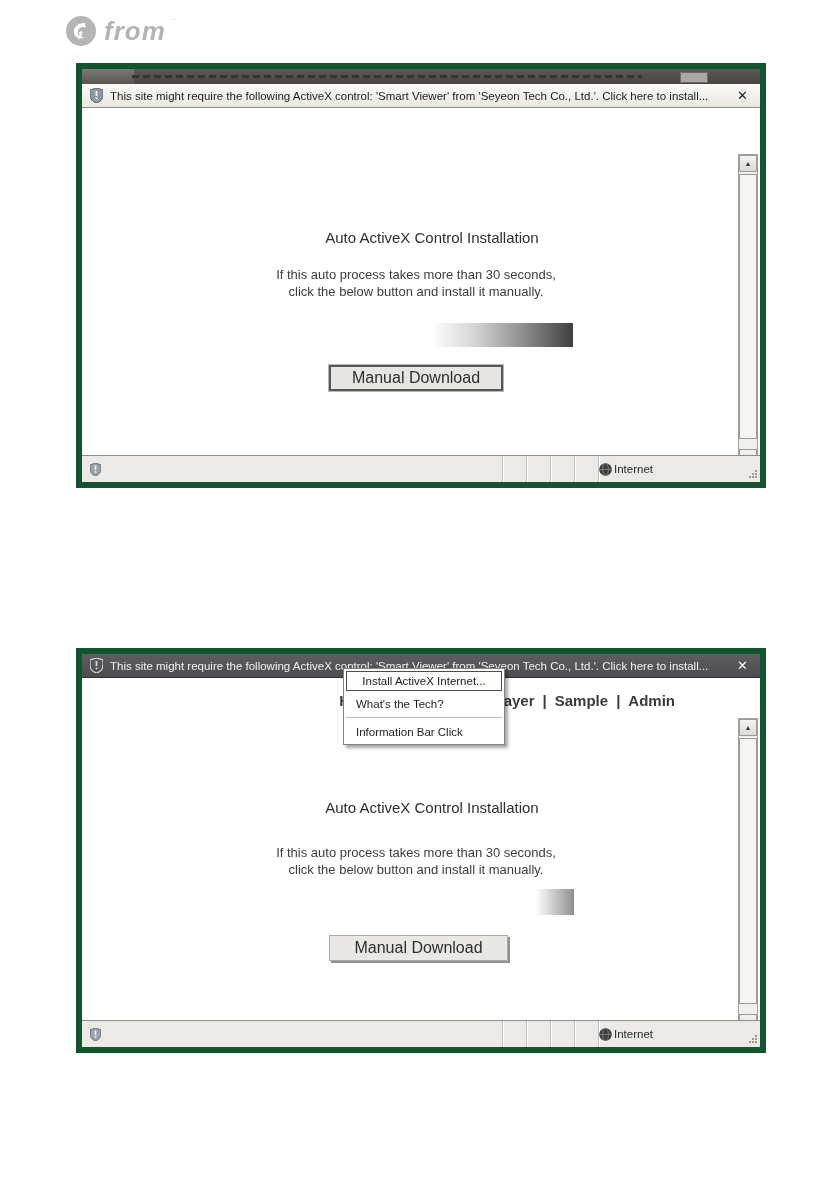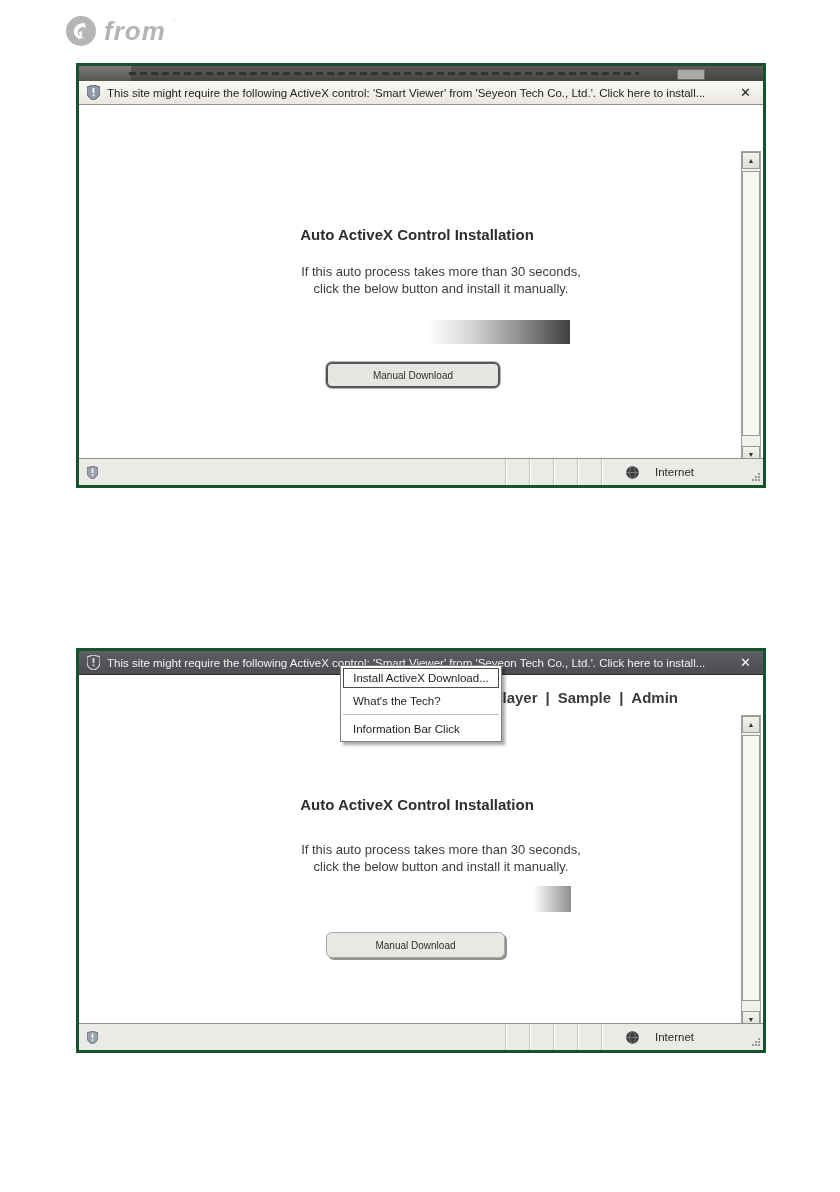--- a/index.html
+++ b/index.html
@@ -7,21 +7,21 @@
     width:840px;height:1192px;position:relative;background:#ffffff;
     font-family:"Liberation Sans","DejaVu Sans",sans-serif;
     overflow:hidden;
   }
   
   .logo{position:absolute;left:64px;top:14px;display:flex;align-items:center;gap:6px;}
   .logo-text{font-size:26px;font-style:italic;font-weight:bold;color:#b4b4b4;letter-spacing:1px;}
   .logo-tm{font-size:11px;color:#b4b4b4;vertical-align:top;position:relative;top:-8px;left:1px;}
 
   
-  .window{position:absolute;left:76px;width:690px;background:#ffffff;border:3px solid #14532d;box-sizing:border-box;}
+  .window{position:absolute;left:76px;width:690px;background:#ffffff;border:6px solid #14532d;box-sizing:border-box;}
   .win1{top:63px;height:425px;}
   .win2{top:648px;height:405px;}
 
   
   .addr-strip{position:absolute;left:0;top:0;width:100%;height:15px;
     background:linear-gradient(to bottom,#5b5a56,#454440);overflow:hidden;}
   .addr-strip .dash-line{position:absolute;left:50px;top:6px;width:510px;height:3px;
     background:repeating-linear-gradient(to right,#34332f 0 7px,transparent 7px 11px);}
   .addr-strip .left-seg{position:absolute;left:0;top:0;width:52px;height:100%;
     background:linear-gradient(to bottom,#7b7a76,#56554f);}
@@ -39,35 +39,35 @@
   .infobar-light .infobar-close{color:#1d1d1d;}
   .infobar-dark .infobar-close{color:#ffffff;}
 
   
   .nav{position:absolute;right:85px;font-size:15px;font-weight:bold;color:#3a3a3a;white-space:nowrap;}
   .win1 .nav{top:52px;}
   .win2 .nav{top:38px;}
   .nav .sep{margin:0 8px;color:#3a3a3a;}
 
   
-  .heading{position:absolute;left:4px;width:668px;text-align:center;font-size:15px;font-weight:bold;color:#2e2e2e;}
+  .heading{position:absolute;left:16px;width:668px;text-align:center;font-size:15px;font-weight:normal;color:#2e2e2e;}
   .win1 .heading{top:160px;}
   .win2 .heading{top:145px;}
-  .bodytext{position:absolute;left:0;width:668px;text-align:center;font-size:13px;color:#3c3c3c;line-height:17px;padding-left:28px;}
+  .bodytext{position:absolute;left:0;width:668px;text-align:center;font-size:13px;color:#3c3c3c;line-height:17px;}
   .win1 .bodytext{top:197px;}
   .win2 .bodytext{top:190px;}
 
   .progress{position:absolute;height:24px;}
   .win1 .progress{left:349px;top:254px;width:142px;
     background:linear-gradient(to right,#ffffff 0%,#d6d6d6 30%,#8e8e8e 65%,#3f3f3f 100%);}
   .win2 .progress{left:454px;top:235px;width:38px;height:26px;
     background:linear-gradient(to right,#ffffff 0%,#8f8f8f 100%);}
 
-  .dl-button{position:absolute;font-size:10px;color:#2e2e2e;text-align:center;box-sizing:border-box;
-    display:flex;align-items:center;justify-content:center;cursor:pointer;border-radius:6px;}
+  .dl-button{position:absolute;font-size:16px;color:#2e2e2e;text-align:center;box-sizing:border-box;
+    display:flex;align-items:center;justify-content:center;cursor:pointer;}
   .win1 .dl-button{left:247px;top:296px;width:174px;height:26px;background:#e6e5e1;
     border:2px solid #56565a;box-shadow:0 0 0 1px #b9b8b4;}
   .win2 .dl-button{left:247px;top:281px;width:179px;height:26px;background:#e9e8e4;
     border:1px solid #aaa9a5;box-shadow:2px 2px 0 rgba(88,88,88,0.65);}
 
   
   .scrollbar{position:absolute;right:2px;width:20px;background:#f1f0ec;border:1px solid #a2a19b;box-sizing:border-box;}
   .win1 .scrollbar{top:85px;height:313px;}
   .win2 .scrollbar{top:64px;height:314px;}
   .sb-btn{position:absolute;left:0;width:100%;height:17px;background:linear-gradient(to bottom,#f4f3ef,#dddcd6);
@@ -78,21 +78,21 @@
   .sb-thumb{position:absolute;left:0;top:19px;bottom:27px;width:100%;background:#f7f6f2;
     border:1px solid #9b9a94;box-sizing:border-box;cursor:grab;}
 
   
   .statusbar{position:absolute;left:0;bottom:0;width:100%;height:27px;background:#ebeae6;
     border-top:1px solid #8f8e8a;box-sizing:border-box;display:flex;align-items:center;font-size:11.5px;color:#2a2a2a;}
   .sb-pane-icon{width:26px;display:flex;align-items:center;justify-content:center;}
   .sb-pane-main{flex:1;}
   .sb-pane-sm{width:23px;height:100%;border-left:1px solid #c2c1bc;box-shadow:inset 1px 0 0 #ffffff;}
   .sb-pane-zone{width:146px;height:100%;border-left:1px solid #c2c1bc;box-shadow:inset 1px 0 0 #ffffff;
-    display:flex;align-items:center;gap:16px;padding-left:24px;box-sizing:border-box;}
+    display:flex;align-items:center;gap:2px;padding-left:0;box-sizing:border-box;}
   .sb-grip{width:16px;height:100%;display:flex;align-items:flex-end;justify-content:flex-end;padding:0 2px 3px 0;box-sizing:border-box;}
 
   
   .ctx-menu{position:absolute;left:261px;top:14px;width:160px;background:#ffffff;
     border:1px solid #828282;box-shadow:3px 3px 3px rgba(0,0,0,0.35);z-index:30;padding-bottom:2px;}
   .ctx-item{font-size:11.5px;color:#1d1d1d;cursor:pointer;}
   .ctx-item-hi{margin:2px;border:1px solid #4c4c4c;padding:3px 4px;text-align:center;background:#fdfdfb;}
   .ctx-item-plain{padding:5px 12px 4px 12px;}
   .ctx-sep{height:1px;background:#bdbcb8;margin:3px 2px;}
 
@@ -199,21 +199,21 @@
     </span>
     <span class="infobar-msg">This site might require the following ActiveX control: 'Smart Viewer' from 'Seyeon Tech Co., Ltd.'. Click here to install...</span>
     <span class="infobar-close">✕</span>
   </div>
 
   <div class="nav">
     <span>Home</span><span class="sep">|</span><span>Live View</span><span class="sep">|</span><span>Player</span><span class="sep">|</span><span>Sample</span><span class="sep">|</span><span>Admin</span>
   </div>
 
   <div class="ctx-menu">
-    <div class="ctx-item ctx-item-hi">Install ActiveX Download...</div>
+    <div class="ctx-item ctx-item-hi">Install ActiveX Internet...</div>
     <div class="ctx-item ctx-item-plain">What's the Tech?</div>
     <div class="ctx-sep"></div>
     <div class="ctx-item ctx-item-plain">Information Bar Click</div>
   </div>
 
   <div class="heading">Auto ActiveX Control Installation</div>
 
   <div class="bodytext">
     <div>If this auto process takes more than 30 seconds,</div>
     <div>click the below button and install it manually.</div>

